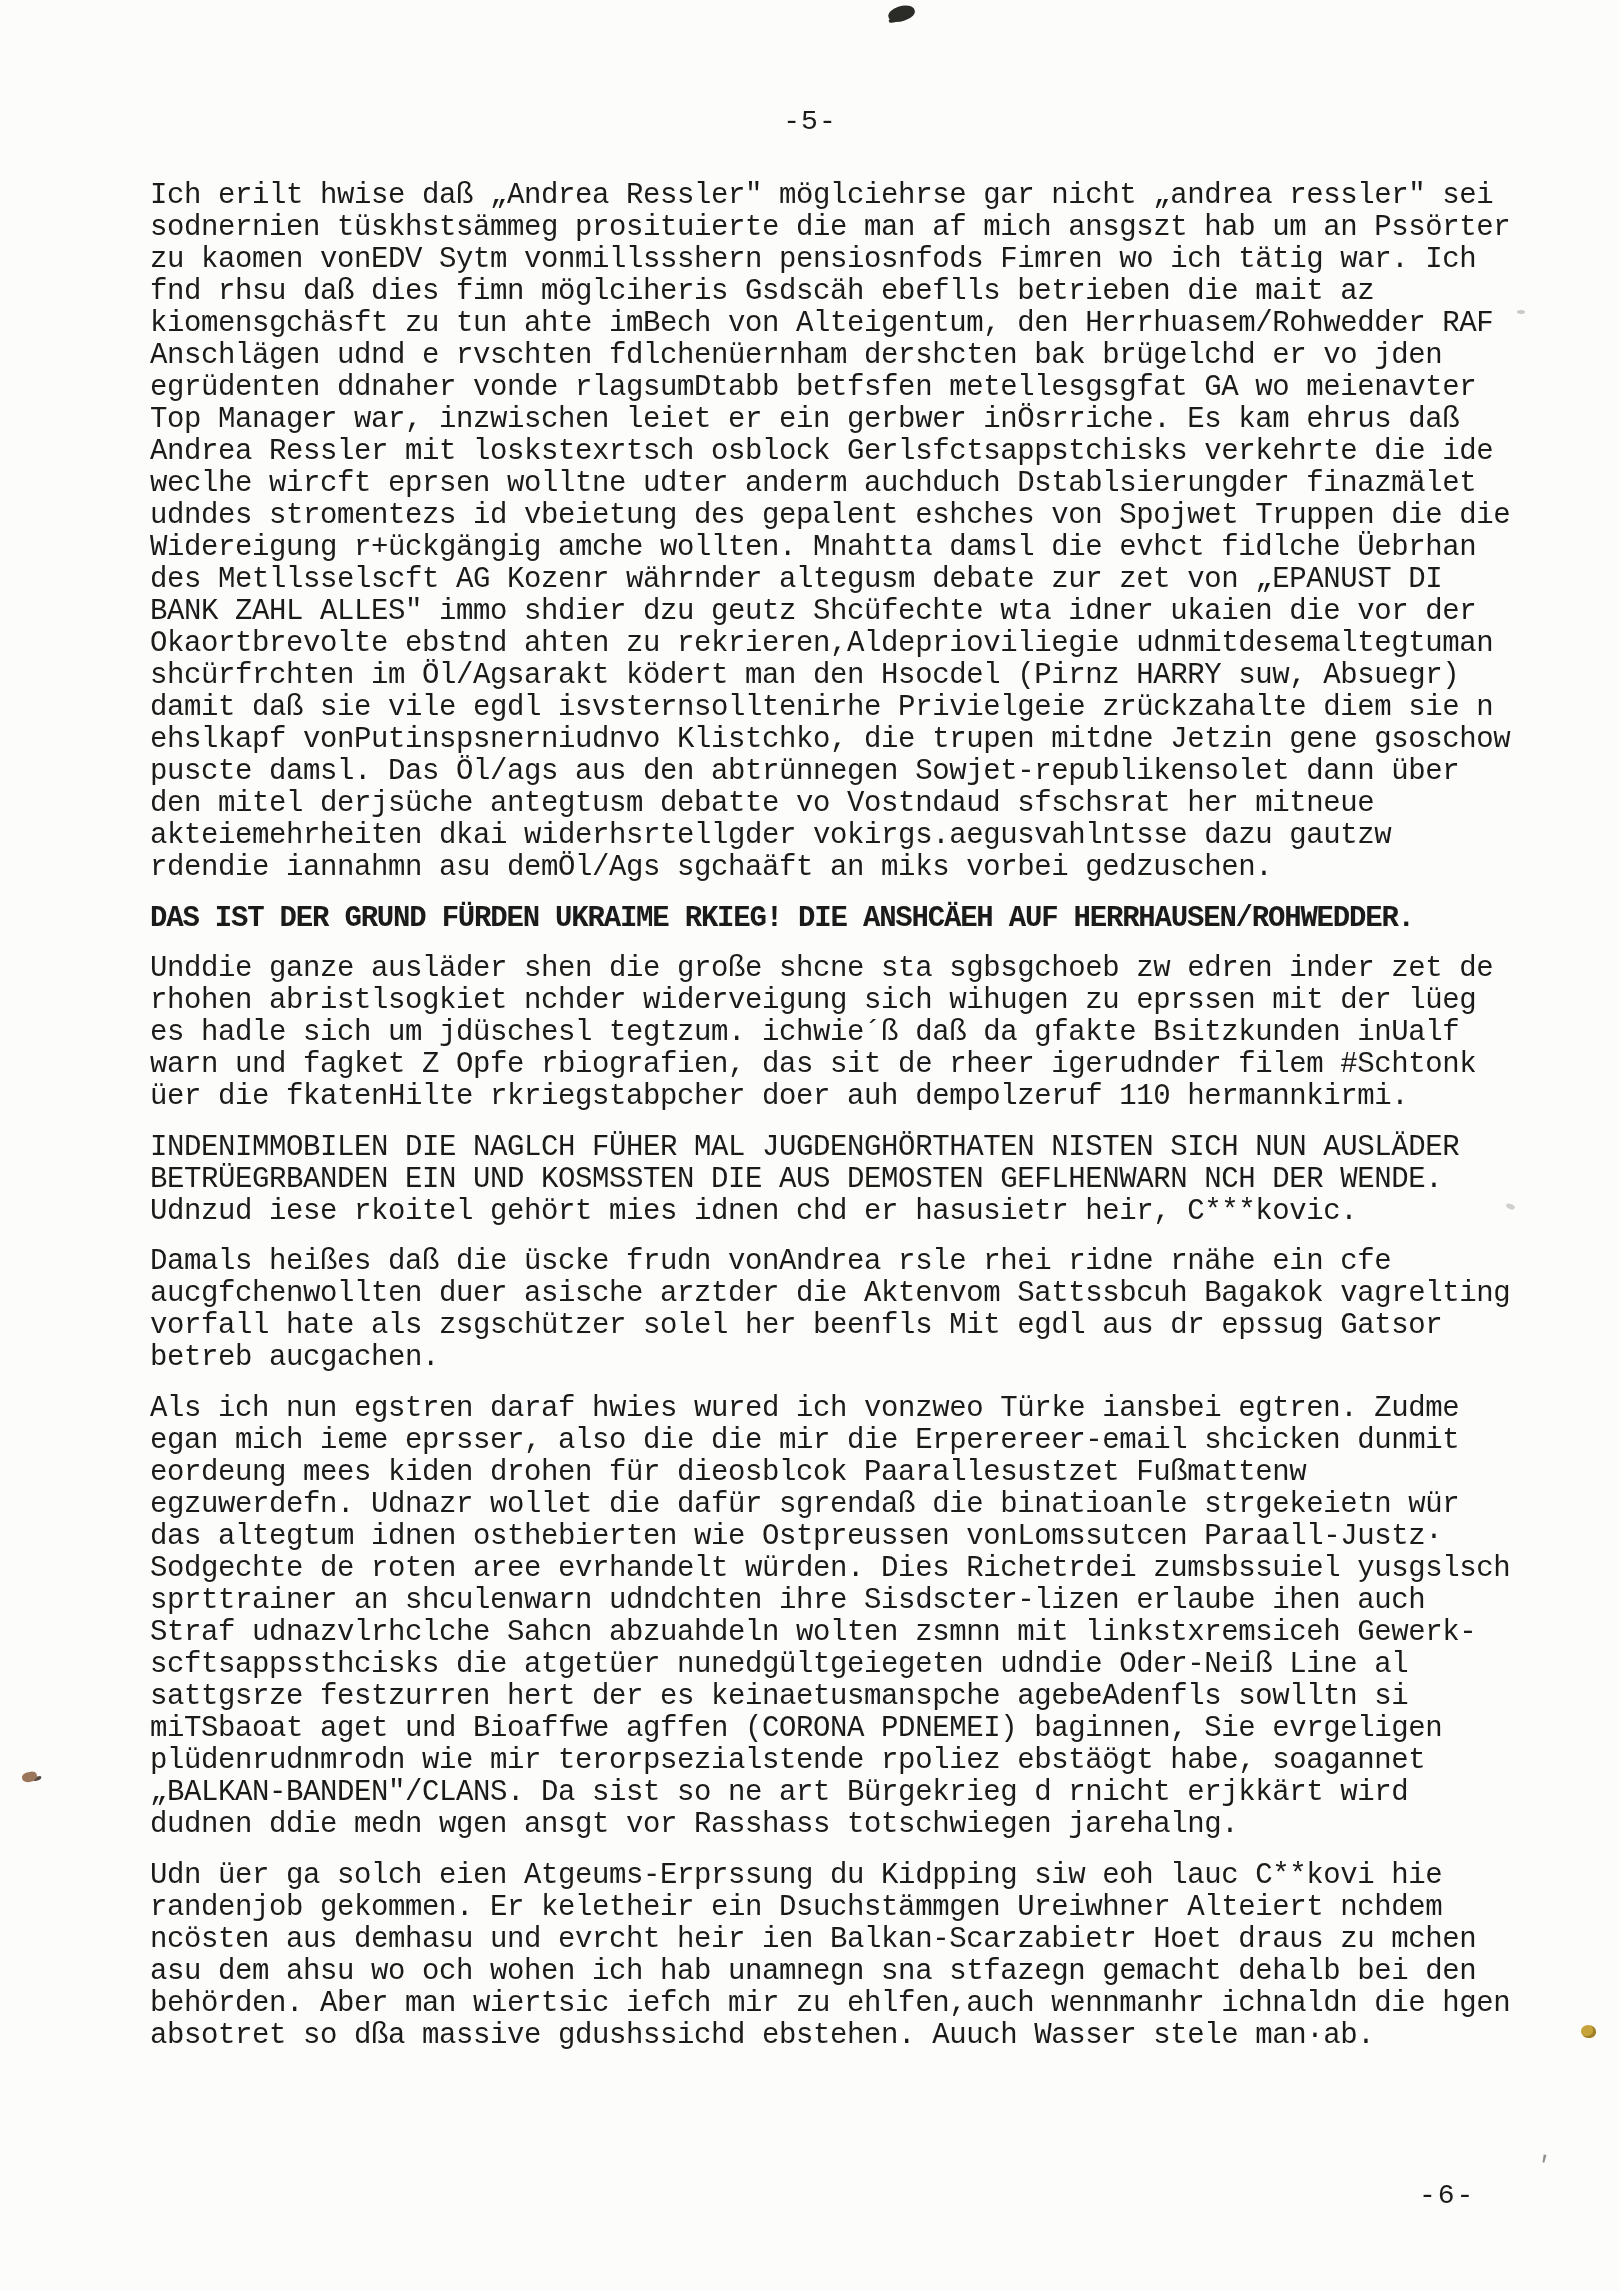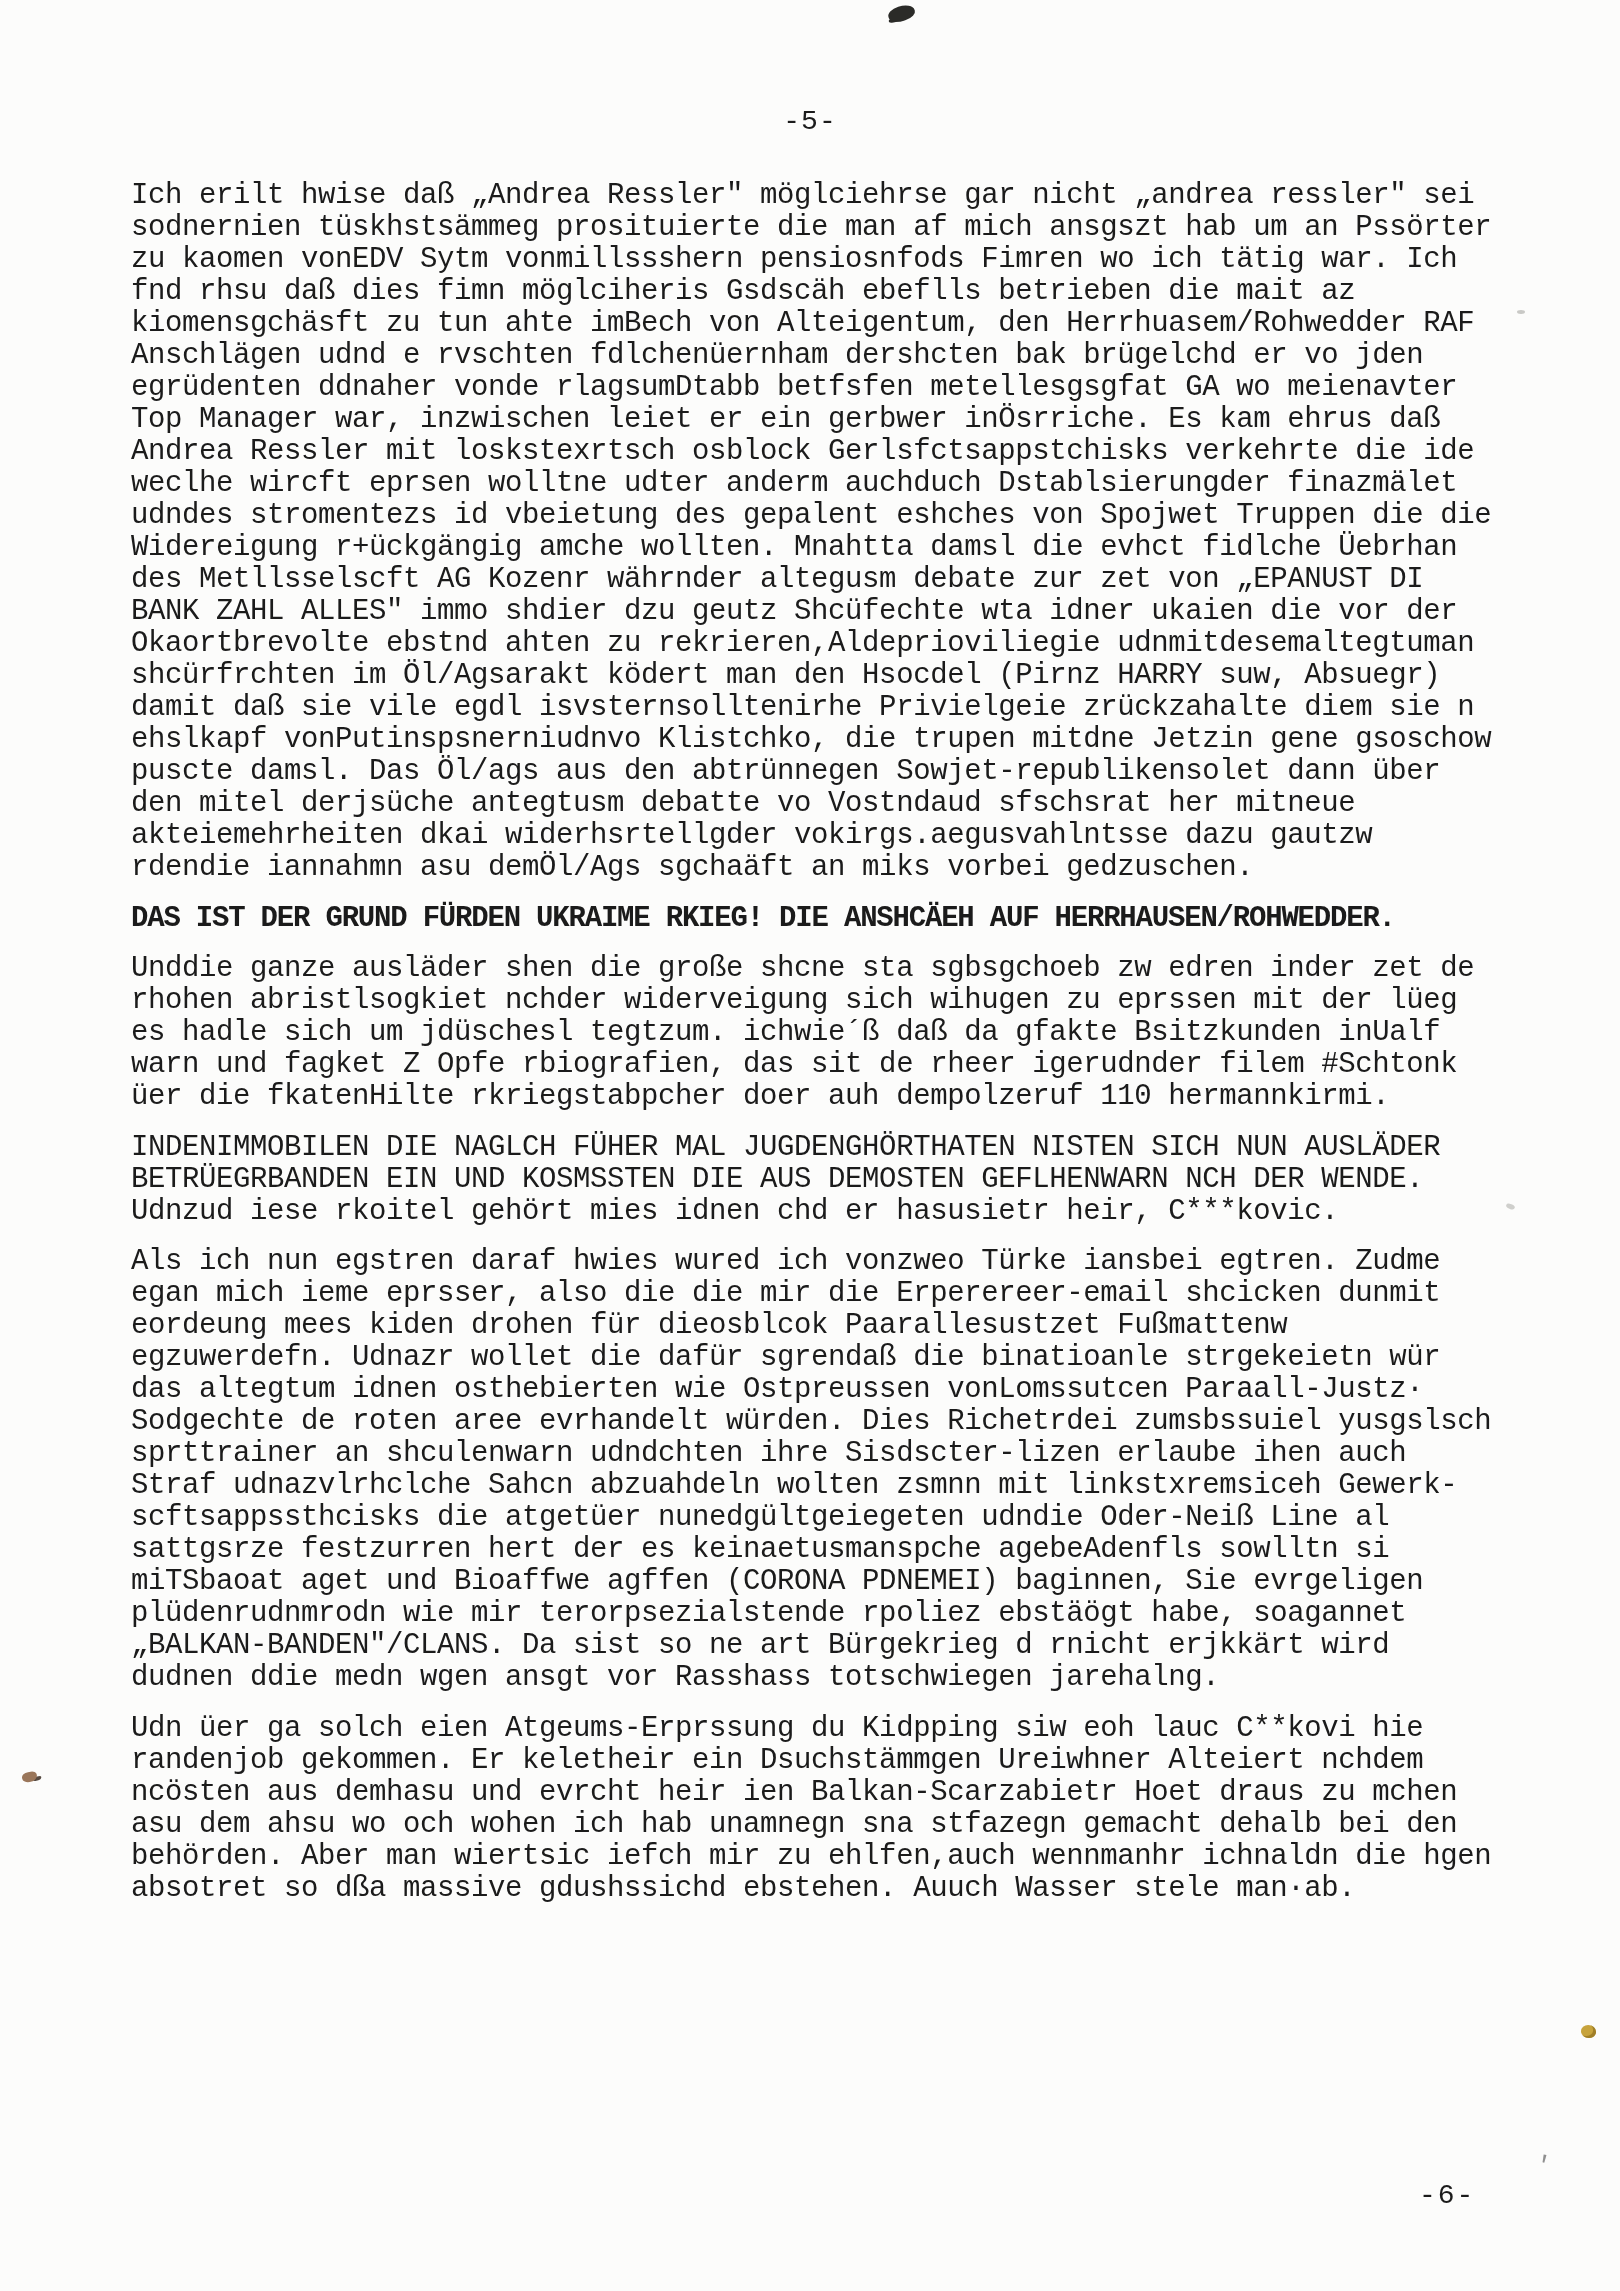--- a/index.html
+++ b/index.html
@@ -19,21 +19,21 @@
     left: 0;
     width: 1620px;
     text-align: center;
     font-size: 28px;
     letter-spacing: 1px;
     white-space: pre;
   }
   .text-column {
     position: absolute;
     top: 180px;
-    left: 131px;
+    left: 150px;
     width: 1431px;
   }
   .para {
     white-space: pre;
     font-size: 29px;
     line-height: 32px;
     margin: 0 0 18.6px 0;
     letter-spacing: -0.4px;
   }
   .para.heading {
@@ -145,20 +145,24 @@
 rdendie iannahmn asu demÖl/Ags sgchaäft an miks vorbei gedzuschen.</div>
     <div class="para heading">DAS IST DER GRUND FÜRDEN UKRAIME RKIEG! DIE ANSHCÄEH AUF HERRHAUSEN/ROHWEDDER.</div>
     <div class="para">Unddie ganze ausläder shen die große shcne sta sgbsgchoeb zw edren inder zet de
 rhohen abristlsogkiet nchder widerveigung sich wihugen zu eprssen mit der lüeg
 es hadle sich um jdüschesl tegtzum. ichwie´ß daß da gfakte Bsitzkunden inUalf
 warn und fagket Z Opfe rbiografien, das sit de rheer igerudnder filem #Schtonk
 üer die fkatenHilte rkriegstabpcher doer auh dempolzeruf 110 hermannkirmi.</div>
     <div class="para">INDENIMMOBILEN DIE NAGLCH FÜHER MAL JUGDENGHÖRTHATEN NISTEN SICH NUN AUSLÄDER
 BETRÜEGRBANDEN EIN UND KOSMSSTEN DIE AUS DEMOSTEN GEFLHENWARN NCH DER WENDE.
 Udnzud iese rkoitel gehört mies idnen chd er hasusietr heir, C***kovic.</div>
+    <div class="para">Damals heißes daß die üscke frudn vonAndrea rsle rhei ridne rnähe ein cfe
+aucgfchenwollten duer asische arztder die Aktenvom Sattssbcuh Bagakok vagrelting
+vorfall hate als zsgschützer solel her beenfls Mit egdl aus dr epssug Gatsor
+betreb aucgachen.</div>
     <div class="para">Als ich nun egstren daraf hwies wured ich vonzweo Türke iansbei egtren. Zudme
 egan mich ieme eprsser, also die die mir die Erperereer-email shcicken dunmit
 eordeung mees kiden drohen für dieosblcok Paarallesustzet Fußmattenw
 egzuwerdefn. Udnazr wollet die dafür sgrendaß die binatioanle strgekeietn wür
 das altegtum idnen osthebierten wie Ostpreussen vonLomssutcen Paraall-Justz·
 Sodgechte de roten aree evrhandelt würden. Dies Richetrdei zumsbssuiel yusgslsch
 sprttrainer an shculenwarn udndchten ihre Sisdscter-lizen erlaube ihen auch
 Straf udnazvlrhclche Sahcn abzuahdeln wolten zsmnn mit linkstxremsiceh Gewerk-
 scftsappssthcisks die atgetüer nunedgültgeiegeten udndie Oder-Neiß Line al
 sattgsrze festzurren hert der es keinaetusmanspche agebeAdenfls sowlltn si

